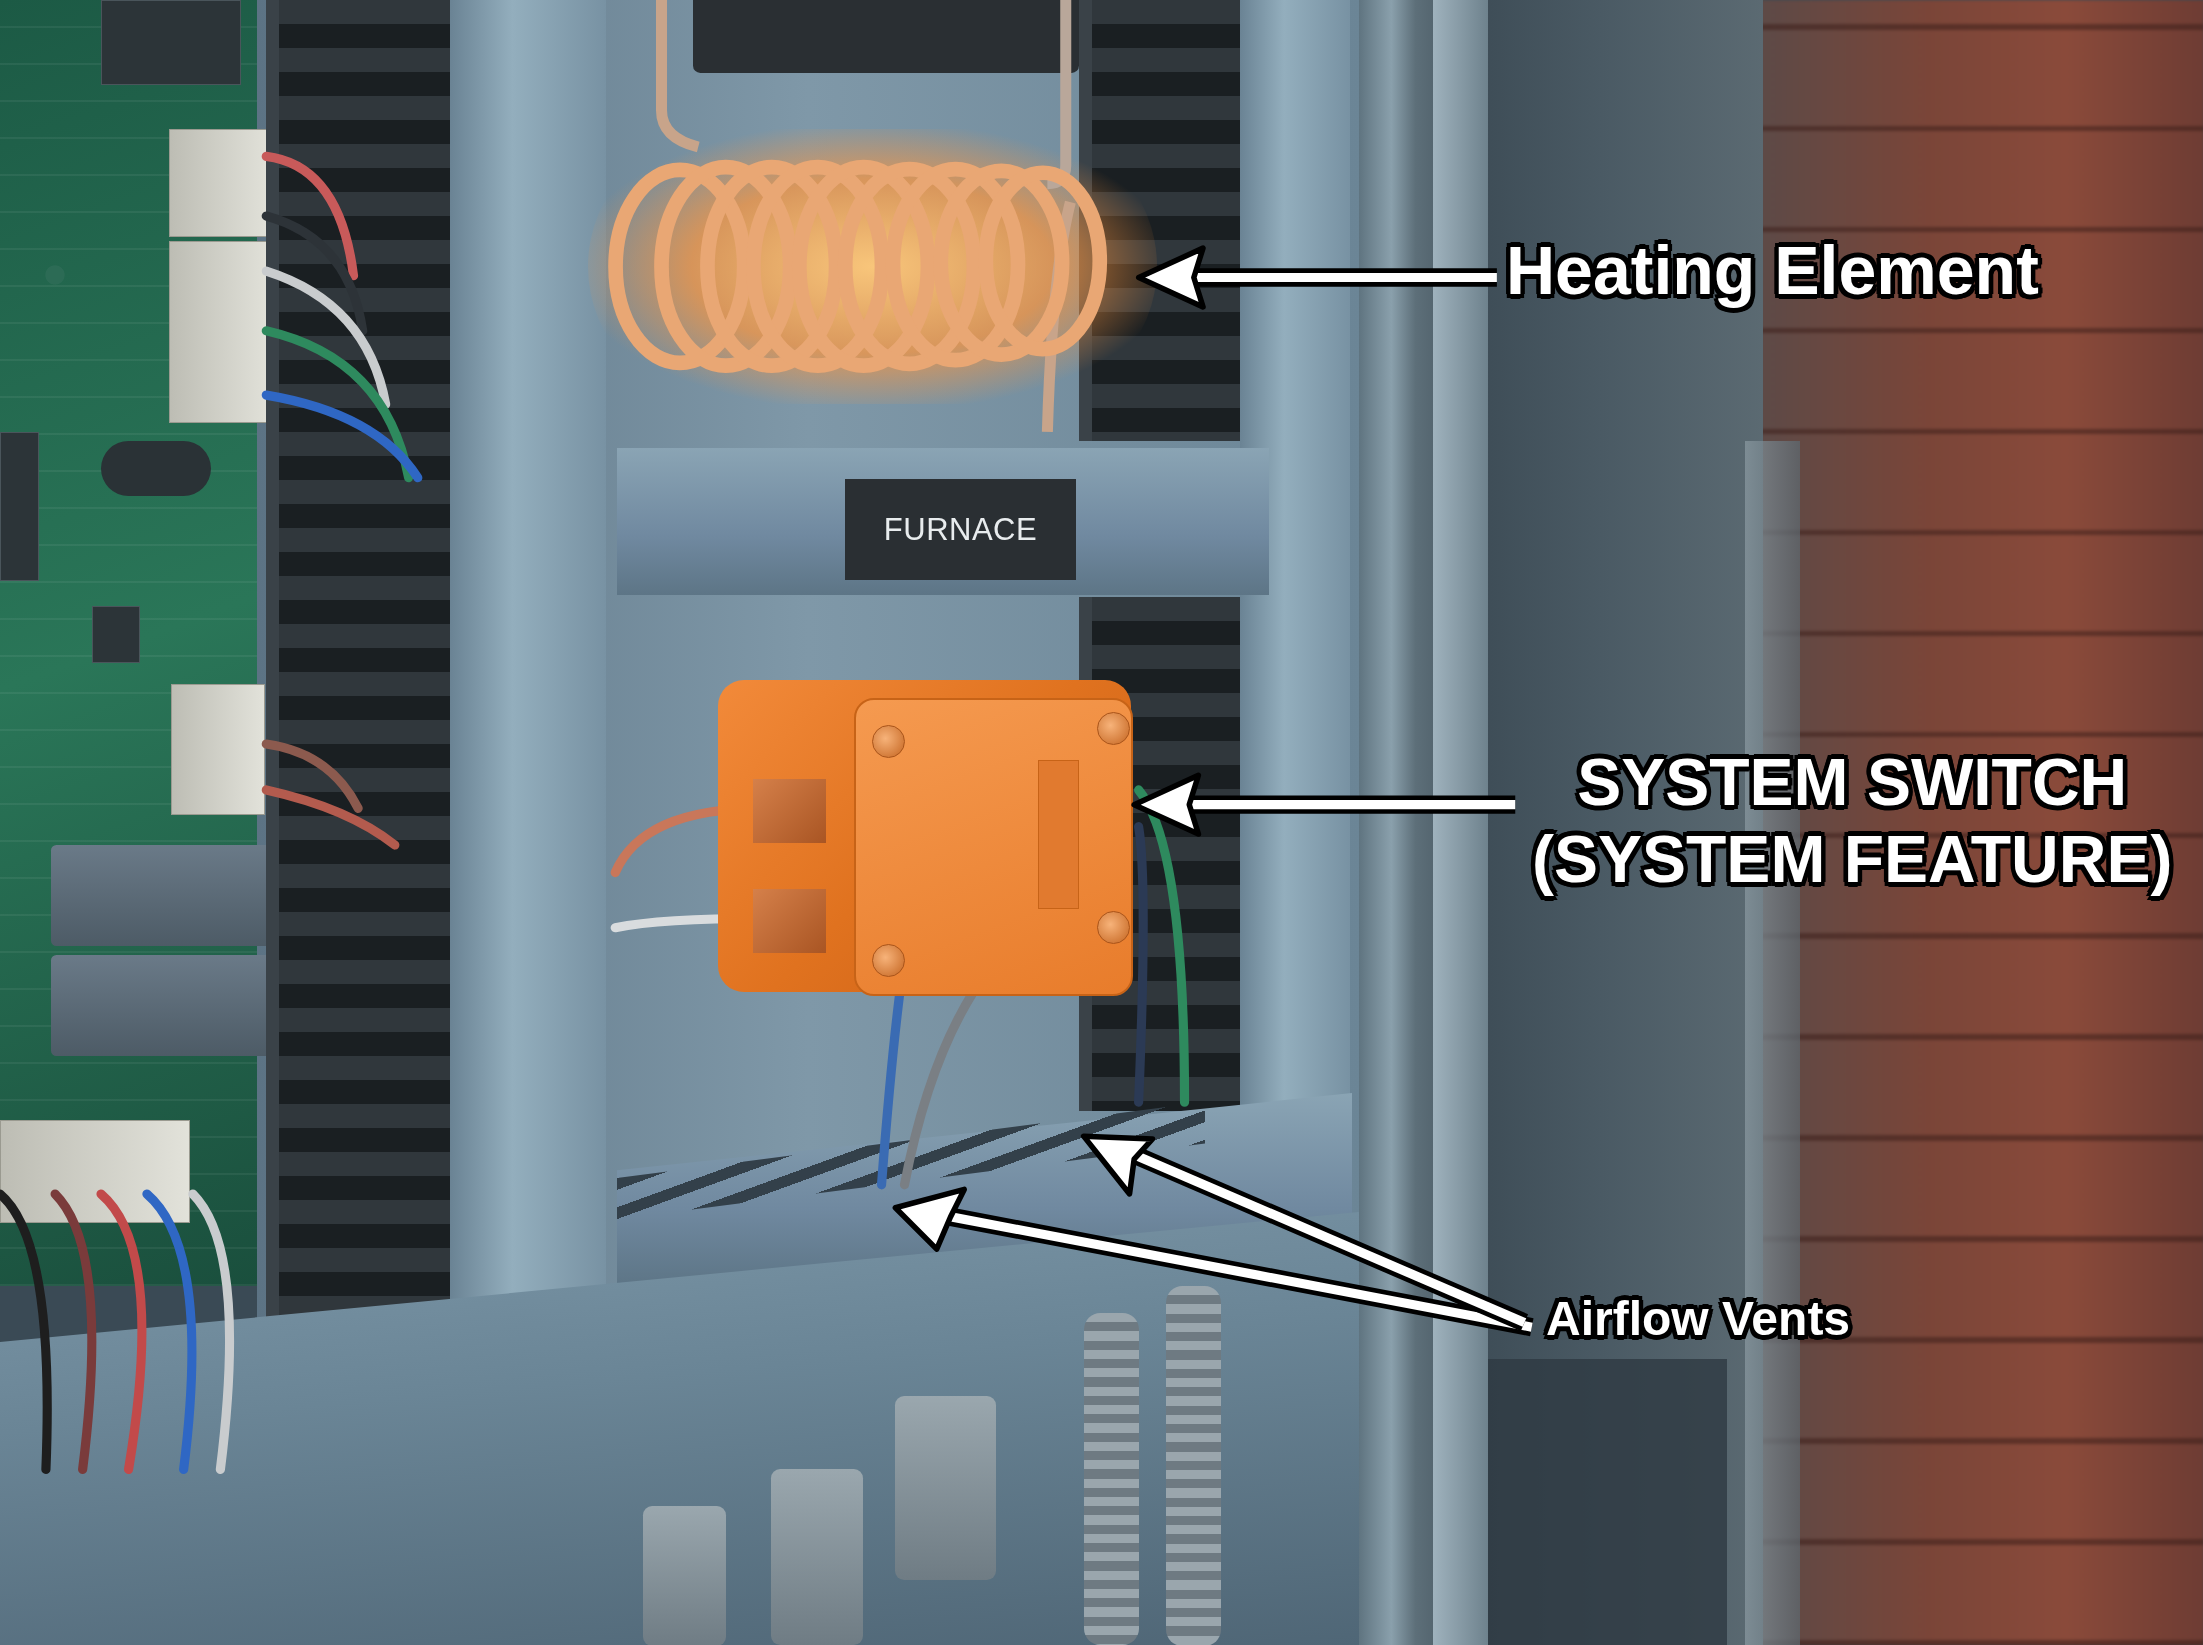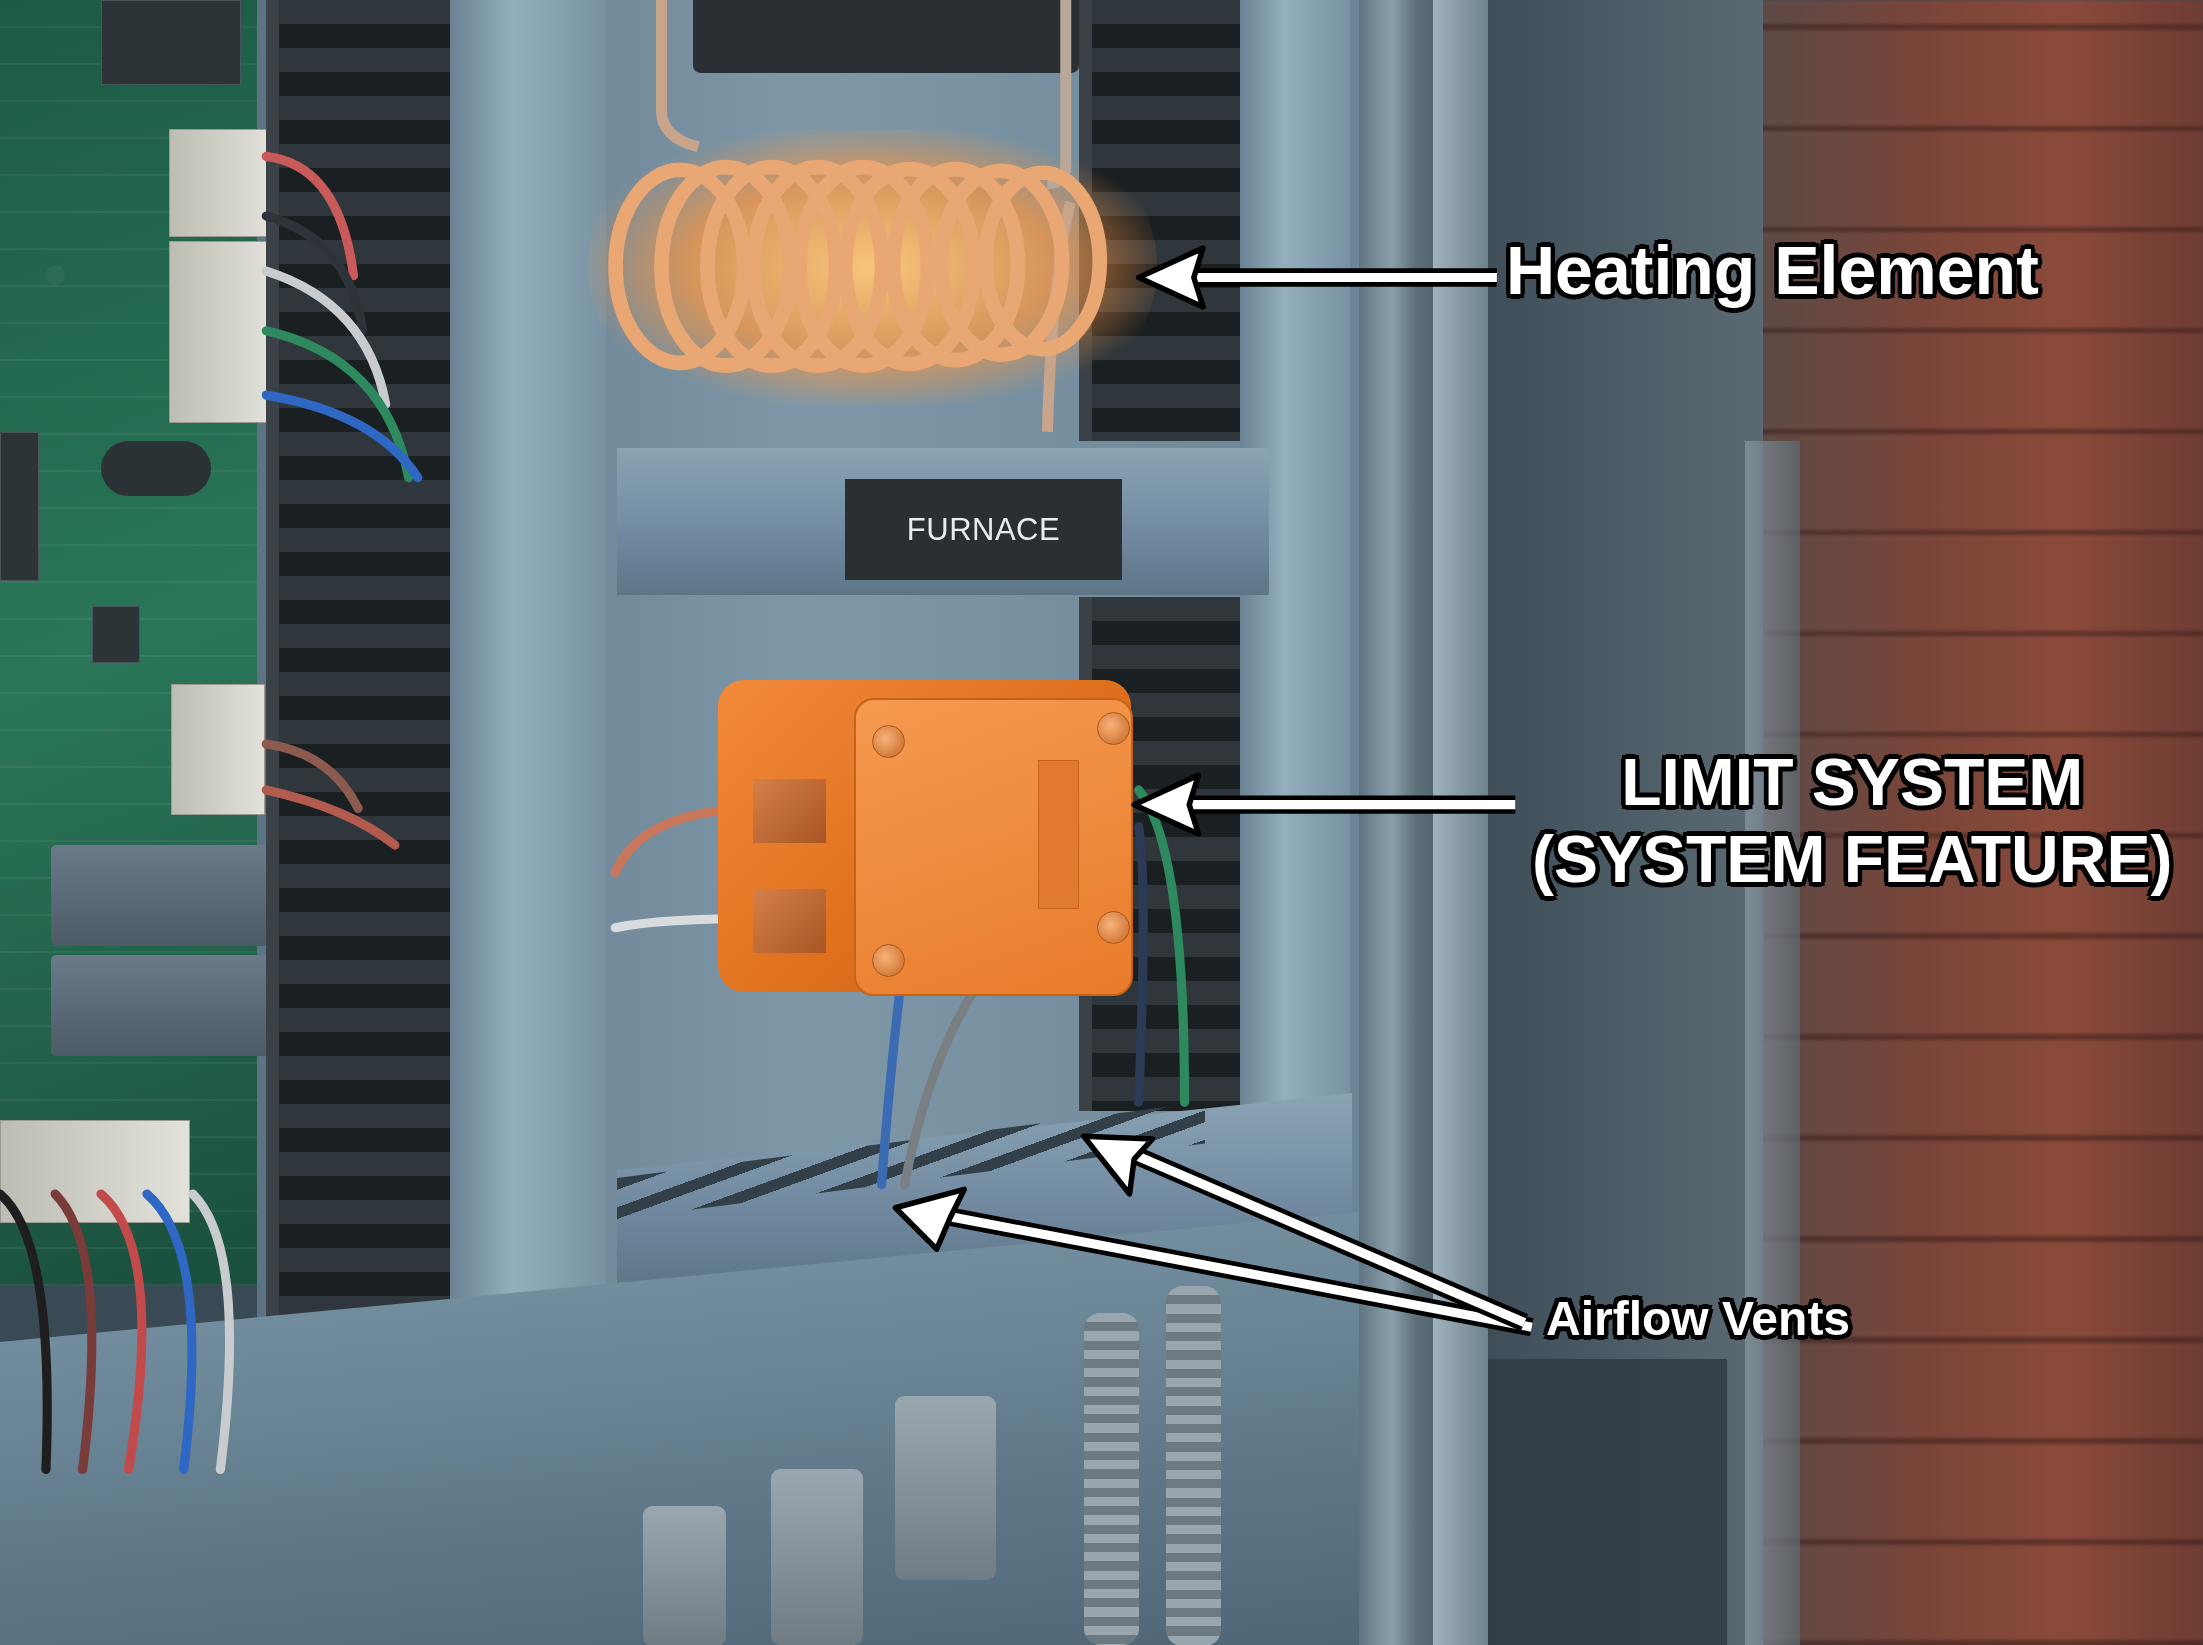--- a/index.html
+++ b/index.html
@@ -30,21 +30,21 @@
   .duct{background:repeating-linear-gradient(180deg,#30373c 0 24px,#1a1f22 24px 48px);border-left:13px solid #3a4248;border-right:13px solid #3a4248;}
   .post{background:linear-gradient(90deg,#6a8394,#93aebd 40%,#7892a3);}
   .shelf{background:linear-gradient(180deg,#8aa4b4,#7089a0 60%,#5d7586);}
   .shelf-vents{background:repeating-linear-gradient(160deg,transparent 0 16.5px,#33404a 16.5px 27.5px);}
   .bottom-rail{left:0;top:1212px;width:1359px;height:433px;
     background:linear-gradient(175deg,#7c97a8 0%,#6a8596 40%,#4f6676 100%);
     clip-path:polygon(0 30%,100% 0,100% 100%,0 100%);}
   .conduit{background:repeating-linear-gradient(180deg,#9aa6ad 0 9.2px,#6e7a82 9.2px 18.4px);border-radius:16.5px;}
   .gland{background:linear-gradient(180deg,#9aa7ae,#6f7c84);border-radius:9.2px;}
   
-  .plate{left:845px;top:479px;width:277px;height:101px;background:#2a2f33;display:flex;flex-direction:column;align-items:center;justify-content:center;}
+  .plate{left:845px;top:479px;width:231px;height:101px;background:#2a2f33;display:flex;flex-direction:column;align-items:center;justify-content:center;}
   .plate span{color:#e8ecee;font-size:31px;line-height:37px;letter-spacing:0.5px;}
   
   .coil-glow{left:588px;top:129px;width:569px;height:275px;border-radius:138px;
     background:radial-gradient(ellipse at center,rgba(255,200,120,.95) 0%,rgba(255,150,60,.7) 45%,rgba(255,120,40,.0) 75%);}
   
   .switch-body{left:718px;top:680px;width:413px;height:312px;border-radius:26px;background:linear-gradient(135deg,#f28a3a,#e0721f 50%,#c95e14);}
   .switch-face{left:854px;top:698px;width:275px;height:294px;border-radius:20px;background:linear-gradient(160deg,#f59a50,#e87c2b);border:2.8px solid #c76317;}
   .switch-window{left:1038px;top:760px;width:39px;height:147px;background:#e17a2f;border:1.8px solid #c76317;}
   .screw{width:31px;height:31px;border-radius:50%;background:radial-gradient(circle at 40% 40%,#f7b37a,#c4641f);border:1.8px solid #a9541a;}
   .terminal{background:linear-gradient(135deg,#d5804a,#a95523);width:73px;height:64px;}
@@ -179,17 +179,17 @@
   </g>
   <g>
     <line x1="1660" y1="1440" x2="1230" y2="1255" stroke="#000" stroke-width="20"></line>
     <line x1="1660" y1="1440" x2="1230" y2="1255" stroke="#fff" stroke-width="10"></line>
     <polygon points="1180,1237 1255,1240 1235,1262 1230,1300" fill="#fff" stroke="#000" stroke-width="6" stroke-linejoin="round"></polygon>
   </g>
 </svg>
 
 <div class="abs callout callout-heat">Heating Element</div>
 <div class="abs callout callout-limit">
-  <span>LIMIT SYSTEM</span>
+  <span>SYSTEM SWITCH</span>
   <span>(SYSTEM FEATURE)</span>
 </div>
 <div class="abs callout callout-air">Airflow Vents</div>
 
 
 </body></html>

